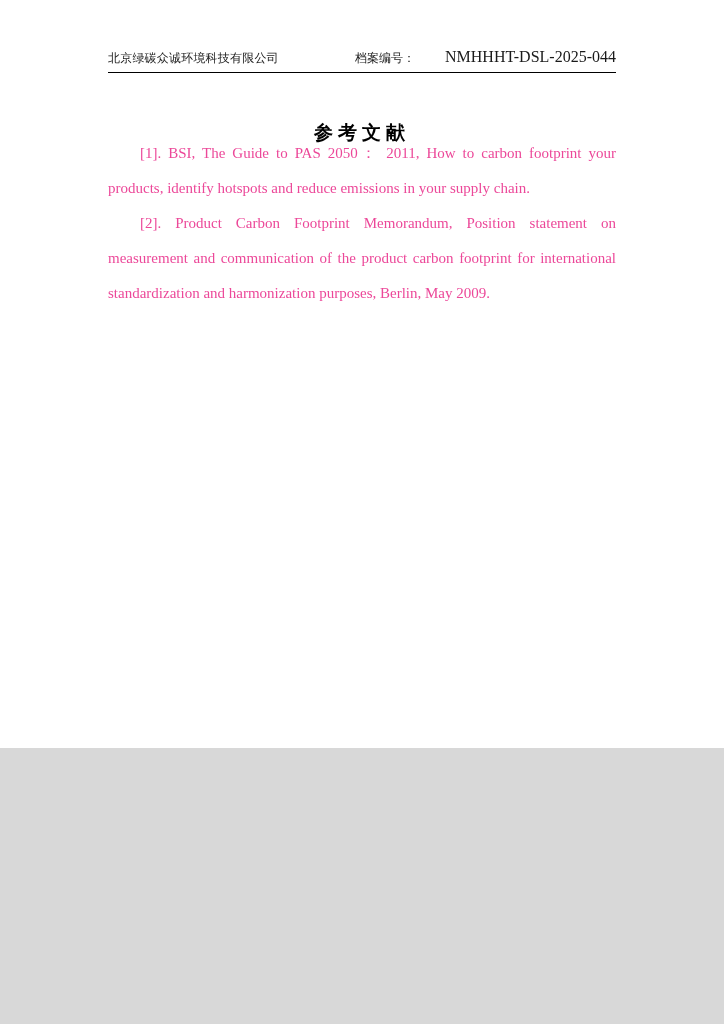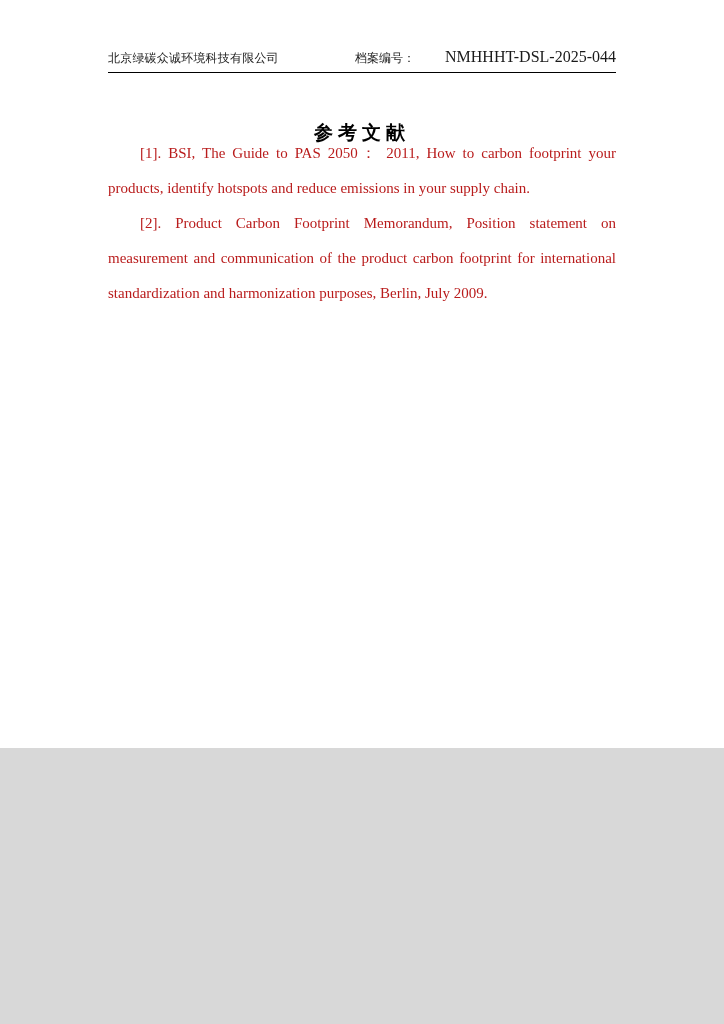--- a/index.html
+++ b/index.html
@@ -76,21 +76,21 @@
   }
   .body-block {
     position: absolute;
     top: 136px;
     left: 0;
     width: 508px;
   }
   .ref-para {
     font-size: 15px;
     line-height: 35px;
-    color: #b91c1c;
+    color: #ec4899;
     text-align: justify;
     text-justify: inter-word;
     text-indent: 32px;
     margin: 0;
     -webkit-hyphens: none;
     hyphens: none;
   }
   .page-number {
     position: absolute;
     top: 944px;
@@ -112,19 +112,19 @@
       <div class="header-right">
         <span>档案编号：</span><span class="code">NMHHHT-DSL-2025-044</span>
       </div>
     </div>
     <div class="header-rule"></div>
 
     <div class="doc-title">参考文献</div>
 
     <div class="body-block">
       <p class="ref-para">[1]. BSI, The Guide to PAS 2050： 2011, How to carbon footprint your products, identify hotspots and reduce emissions in your supply chain.</p>
-      <p class="ref-para">[2]. Product Carbon Footprint Memorandum, Position statement on measurement and communication of the product carbon footprint for international standardization and harmonization purposes, Berlin, July 2009.</p>
+      <p class="ref-para">[2]. Product Carbon Footprint Memorandum, Position statement on measurement and communication of the product carbon footprint for international standardization and harmonization purposes, Berlin, May 2009.</p>
     </div>
 
     <div class="page-number">22</div>
 
   </div>
 </div>
 
 </body></html>

